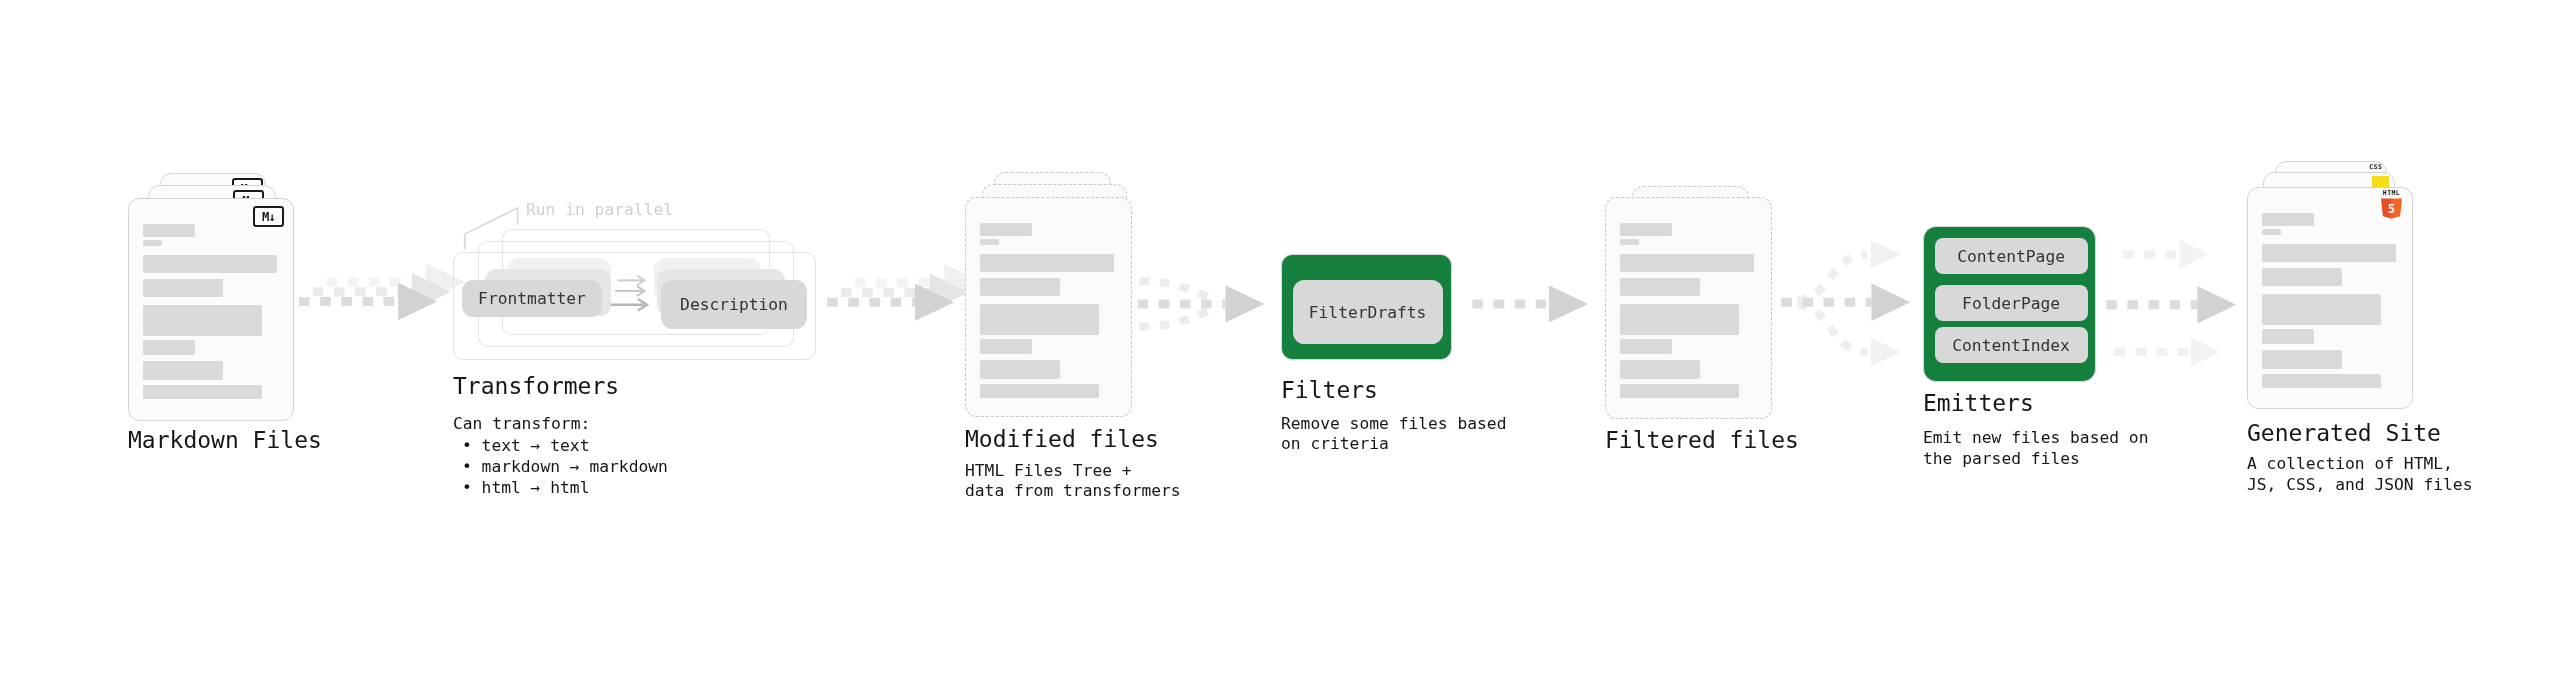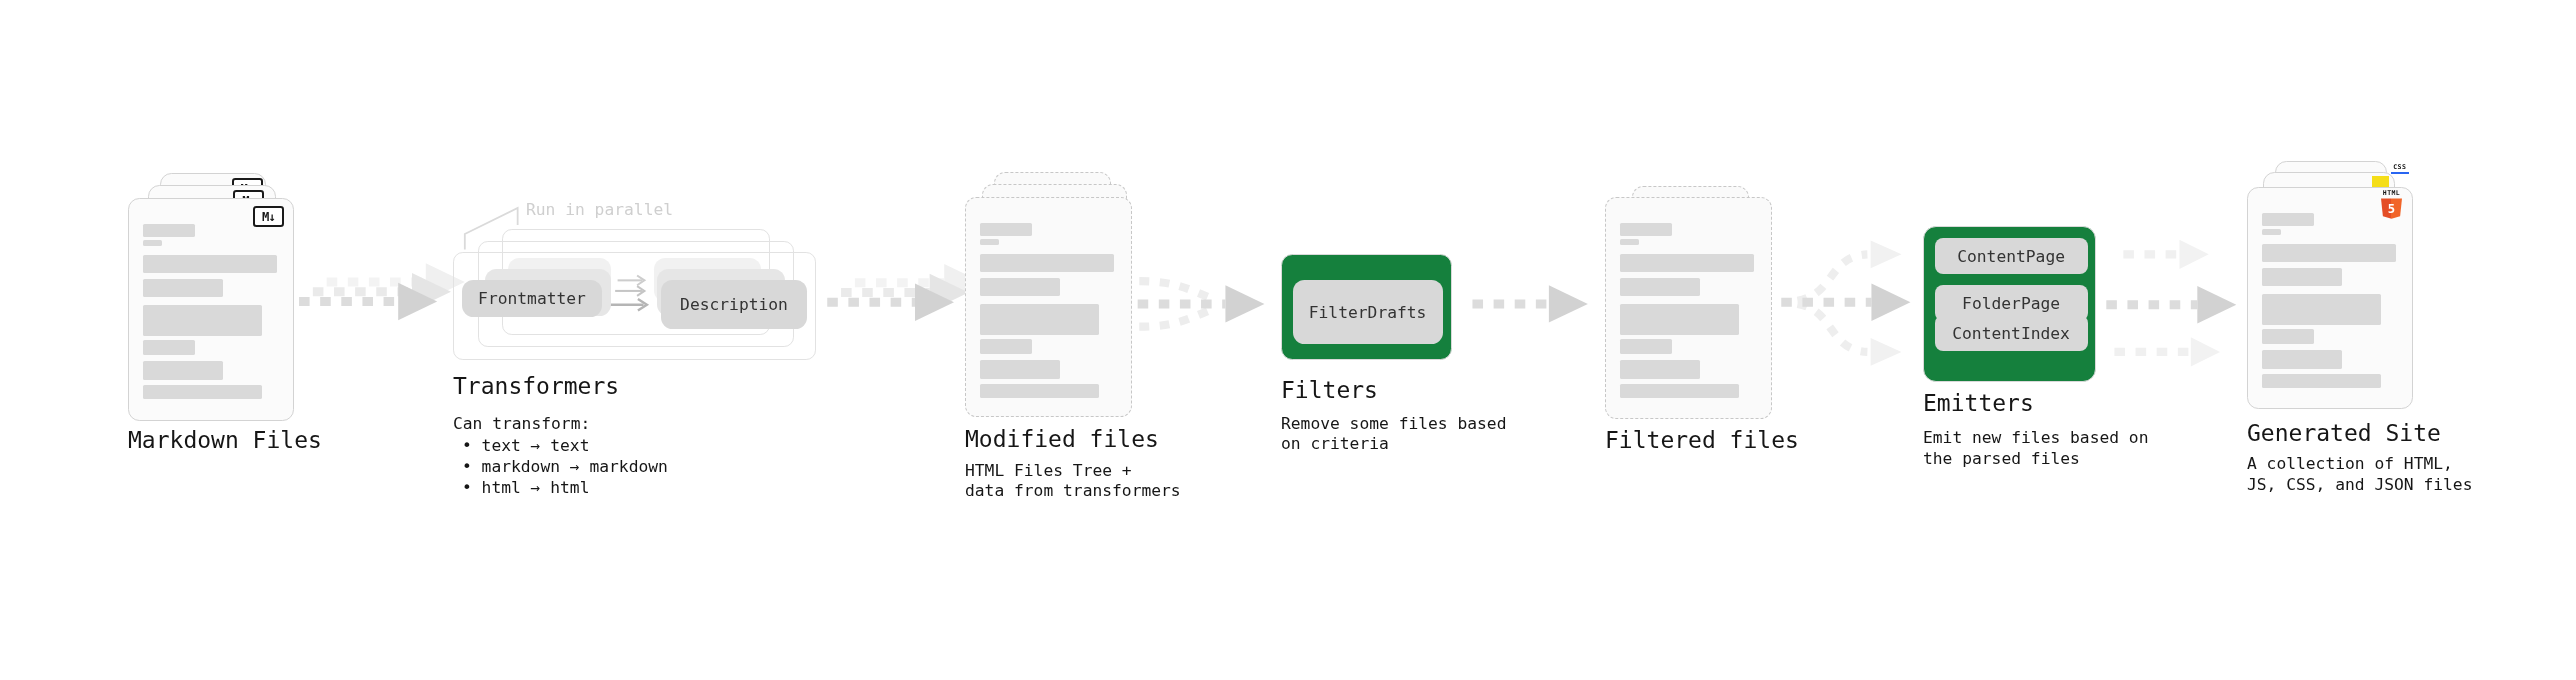--- a/index.html
+++ b/index.html
@@ -48,21 +48,21 @@
 
   
   .frame { position:absolute; background:#15803d; border:1.6px solid #d9d9d9;
            border-radius:11.4px; box-sizing:border-box; }
   .frame.emit { border-radius:13px; }
   .e-pill { position:absolute; left:10.6px; width:153px; height:36px; background:#d8d8d8;
             border-radius:8.1px; display:flex; align-items:center; justify-content:center;
             font-size:16.3px; color:#333333; }
 
   
-  .css-badge { position:absolute; width:19.5px; text-align:center;margin-left:24px; }
+  .css-badge { position:absolute; width:19.5px; text-align:center; }
   .css-word { font-size:6.5px; font-weight:bold; color:#111; letter-spacing:0.4px; line-height:6.5px; }
   .css-bar { width:18px; height:2.4px; background:#2965f1; margin:0.8px auto 0; }
   .js-badge { position:absolute; width:17px; height:13px; background:#f5de19; }
   .html5-badge { position:absolute; width:23px; text-align:center; }
   .html5-word { font-size:6.5px; font-weight:bold; color:#111; letter-spacing:0.4px; line-height:7.3px; }
   .html5-shield { width:21px; height:20.3px; margin:0.8px auto 0;
     background:linear-gradient(90deg,#e44d26 50%,#f16529 50%);
     clip-path:polygon(0 0,100% 0,91% 87%,50% 100%,9% 87%);
     display:flex; align-items:center; justify-content:center;
     color:#ffffff; font-size:12.2px; font-weight:bold; }
@@ -217,21 +217,21 @@
       <div class="sk r7"></div>
       <div class="sk r8"></div>
     </div>
     <div class="heading" style="left:1605px; top:427px;">Filtered files</div>
   </div>
 
   <div>
     <div class="frame emit" style="left:1923px; top:226px; width:173px; height:156px;">
       <div class="e-pill" style="top:11.4px;">ContentPage</div>
       <div class="e-pill" style="top:58px;">FolderPage</div>
-      <div class="e-pill" style="top:88px;">ContentIndex</div>
+      <div class="e-pill" style="top:100px;">ContentIndex</div>
     </div>
     <div class="heading" style="left:1923px; top:390px;">Emitters</div>
     <div class="sub" style="left:1923px; top:428px;">Emit new files based on</div>
     <div class="sub" style="left:1923px; top:449px;">the parsed files</div>
   </div>
 
   <div>
     <div class="doc" style="left:2275px; top:161px; width:112px; height:46px;">
       <div class="css-badge" style="left:90px; top:2.4px;">
         <div class="css-word">CSS</div>

